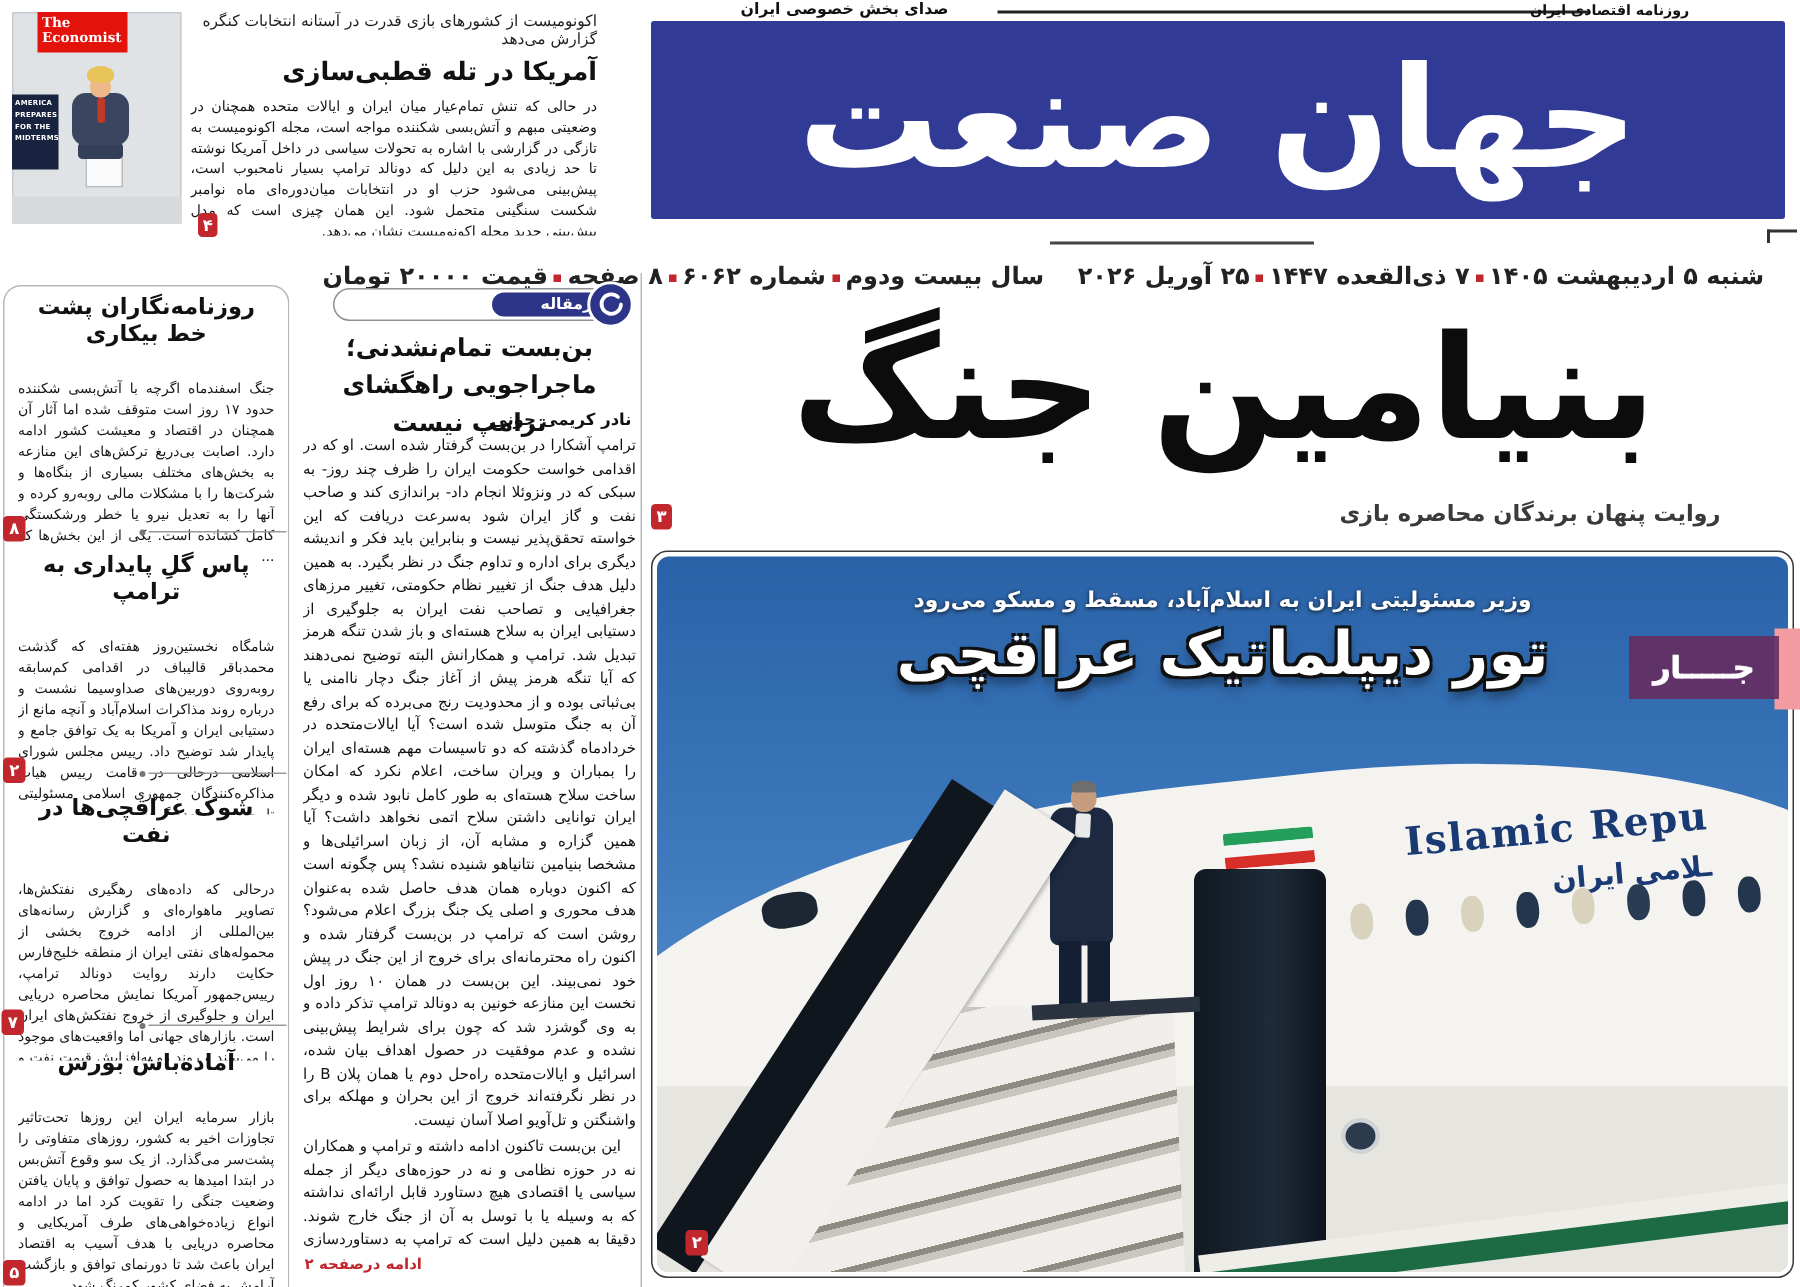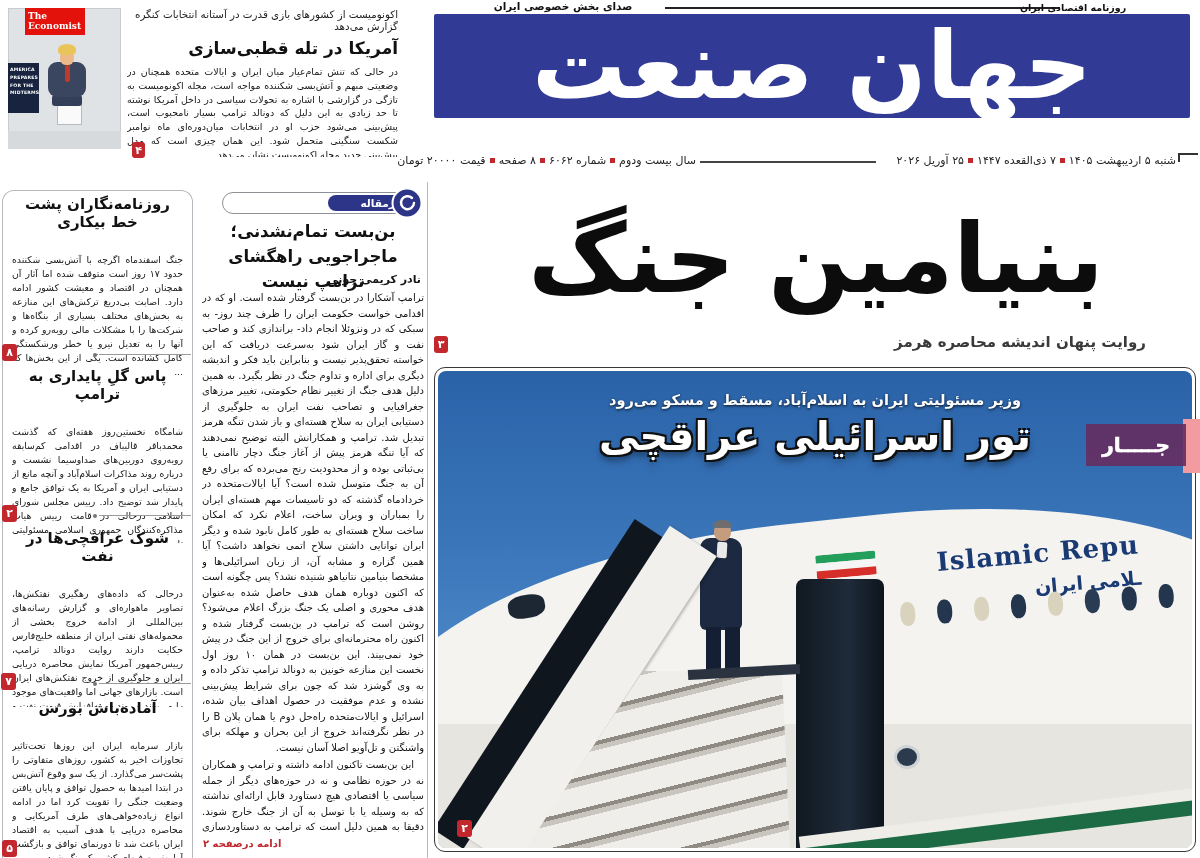--- a/index.html
+++ b/index.html
@@ -32,29 +32,29 @@
   .trump-crate{left:49px;top:95px;width:25px;height:22px;background:#fafafa;border:1px solid #b7bbbf;}
   .econ-ground{position:absolute;left:0;bottom:0;width:100%;height:18px;background:#d7dadd;}
 
   
   .econ-article{left:127px;top:8px;width:271px;height:156px;}
   .econ-kicker{font-size:10.3px;color:#1d1d1d;text-align:right;}
   .econ-headline{font-size:17px;font-weight:bold;margin-top:6px;text-align:right;}
   .econ-body{font-size:9.5px;line-height:1.45;text-align:justify;margin-top:7px;color:#151515;height:92px;overflow:hidden;}
 
   
-  .masthead{left:434px;top:14px;width:756px;height:104px;background:var(--masthead-blue);border-radius:2px;
+  .masthead{left:434px;top:14px;width:756px;height:132px;background:var(--masthead-blue);border-radius:2px;
             display:flex;align-items:center;justify-content:center;overflow:hidden;}
   .masthead span{color:#fff;font-weight:bold;font-size:94px;line-height:110px;letter-spacing:-2px;}
   .tagline-center{left:468px;top:0;width:190px;font-size:10.5px;font-weight:bold;text-align:center;}
   .top-rule{left:665px;top:7px;width:395px;height:2px;background:#222;}
   .tagline-right{left:1020px;top:2px;width:172px;font-size:9.5px;font-weight:bold;text-align:left;}
 
   
-  .dl{font-size:11px;font-weight:normal;color:#222;white-space:nowrap;}
+  .dl{font-size:16px;font-weight:bold;color:#222;white-space:nowrap;margin-top:20px;}
   .dl-left{left:434px;top:154px;width:262px;text-align:center;}
   .dl-right{left:878px;top:154px;width:298px;}
   .dl-rule{left:700px;top:161px;width:176px;height:2px;background:#444;}
   .dl-corner{left:1178px;top:153px;width:20px;height:9px;border-top:2px solid #333;border-left:2px solid #333;}
   .dl-part{display:inline-block;}
   .dl-part:not(:first-child)::before{content:"";display:inline-block;width:5px;height:5px;background:var(--badge-red);margin:0 4px 1px 4px;}
 
   
   .vline-main{left:427px;top:182px;width:1px;height:676px;background:#b9b9b9;}
   .sidebar{left:2px;top:190px;width:191px;height:670px;border:1.5px solid #b5b9bd;border-bottom:none;border-radius:12px 12px 0 0;}
@@ -213,21 +213,21 @@
   <div class="abs mid-headline">بن‌بست تمام‌نشدنی؛ ماجراجویی راهگشای ترامپ نیست</div>
   <div class="abs mid-author">نادر کریمی جونی</div>
   <div class="abs mid-body">
     <p>ترامپ آشکارا در بن‌بست گرفتار شده است. او که در اقدامی خواست حکومت ایران را ظرف چند روز- به سبکی که در ونزوئلا انجام داد- براندازی کند و صاحب نفت و گاز ایران شود به‌سرعت دریافت که این خواسته تحقق‌پذیر نیست و بنابراین باید فکر و اندیشه دیگری برای اداره و تداوم جنگ در نظر بگیرد. به همین دلیل هدف جنگ از تغییر نظام حکومتی، تغییر مرزهای جغرافیایی و تصاحب نفت ایران به جلوگیری از دستیابی ایران به سلاح هسته‌ای و باز شدن تنگه هرمز تبدیل شد. ترامپ و همکارانش البته توضیح نمی‌دهند که آیا تنگه هرمز پیش از آغاز جنگ دچار ناامنی یا بی‌ثباتی بوده و از محدودیت رنج می‌برده که برای رفع آن به جنگ متوسل شده است؟ آیا ایالات‌متحده در خردادماه گذشته که دو تاسیسات مهم هسته‌ای ایران را بمباران و ویران ساخت، اعلام نکرد که امکان ساخت سلاح هسته‌ای به طور کامل نابود شده و دیگر ایران توانایی داشتن سلاح اتمی نخواهد داشت؟ آیا همین گزاره و مشابه آن، از زبان اسرائیلی‌ها و مشخصا بنیامین نتانیاهو شنیده نشد؟ پس چگونه است که اکنون دوباره همان هدف حاصل شده به‌عنوان هدف محوری و اصلی یک جنگ بزرگ اعلام می‌شود؟ روشن است که ترامپ در بن‌بست گرفتار شده و اکنون راه محترمانه‌ای برای خروج از این جنگ در پیش خود نمی‌بیند. این بن‌بست در همان ۱۰ روز اول نخست این منازعه خونین به دونالد ترامپ تذکر داده و به وی گوشزد شد که چون برای شرایط پیش‌بینی نشده و عدم موفقیت در حصول اهداف بیان شده، اسرائیل و ایالات‌متحده راه‌حل دوم یا همان پلان B را در نظر نگرفته‌اند خروج از این بحران و مهلکه برای واشنگتن و تل‌آویو اصلا آسان نیست.</p>
     <p>این بن‌بست تاکنون ادامه داشته و ترامپ و همکاران نه در حوزه نظامی و نه در حوزه‌های دیگر از جمله سیاسی یا اقتصادی هیچ دستاورد قابل ارائه‌ای نداشته که به وسیله یا با توسل به آن از جنگ خارج شوند. دقیقا به همین دلیل است که ترامپ به دستاوردسازی روی آورده چنانکه پیت هکست، وزیر جنگ ایالات‌متحده در کنفرانس خبری دیروز خود در پنتاگون به بزرگنمایی موضوع محاصره دریایی و توقیف کشتی‌های تجاری ایران پرداخت و این عملیات ساده و بی‌اهمیت نظامی را در حد یک پیروزی و موفقیت جنگی ارتقا داد</p>
   </div>
   <div class="abs mid-continued">ادامه درصفحه ۲</div>
 
   <div class="abs lead-headline">بنیامین جنگ</div>
   <div class="abs badge" style="left:434px;top:336px;width:14px;height:17px;">۳</div>
-  <div class="abs lead-sub">روایت پنهان اندیشه محاصره هرمز</div>
+  <div class="abs lead-sub">روایت پنهان برندگان محاصره بازی</div>
 
   <div class="abs photo-frame">
     <div class="photo">
       <div class="abs fuselage"></div>
       <div class="abs belly-fill"></div>
       <div class="abs cockpit"></div>
       <div class="abs emblem">
         <svg viewBox="0 0 44 40" width="48" height="44">
           <g fill="none" stroke="#7c2130" stroke-width="3" stroke-linecap="round">
             <path d="M22 8 v22"></path>
@@ -263,20 +263,20 @@
       <div class="abs man-leg2"></div>
       <div class="abs man-head"></div>
       <div class="abs stair-black-rail"></div>
       <div class="abs stair-white-stringer"></div>
       <div class="abs stair-treads"></div>
       <div class="abs stair-platform"></div>
       <div class="abs skirt-white"></div>
       <div class="abs skirt-green"></div>
       <div class="abs aft-window"></div>
       <div class="abs photo-kicker">وزیر مسئولیتی ایران به اسلام‌آباد، مسقط و مسکو می‌رود</div>
-      <div class="abs photo-headline">تور اسرائیلی عراقچی</div>
+      <div class="abs photo-headline">تور دیپلماتیک عراقچی</div>
     </div>
   </div>
   <div class="abs ribbon-flap"></div>
   <div class="abs ribbon">جـــــار</div>
   <div class="abs badge" style="left:457px;top:820px;">۲</div>
 
 </div>
 
 </body></html>

